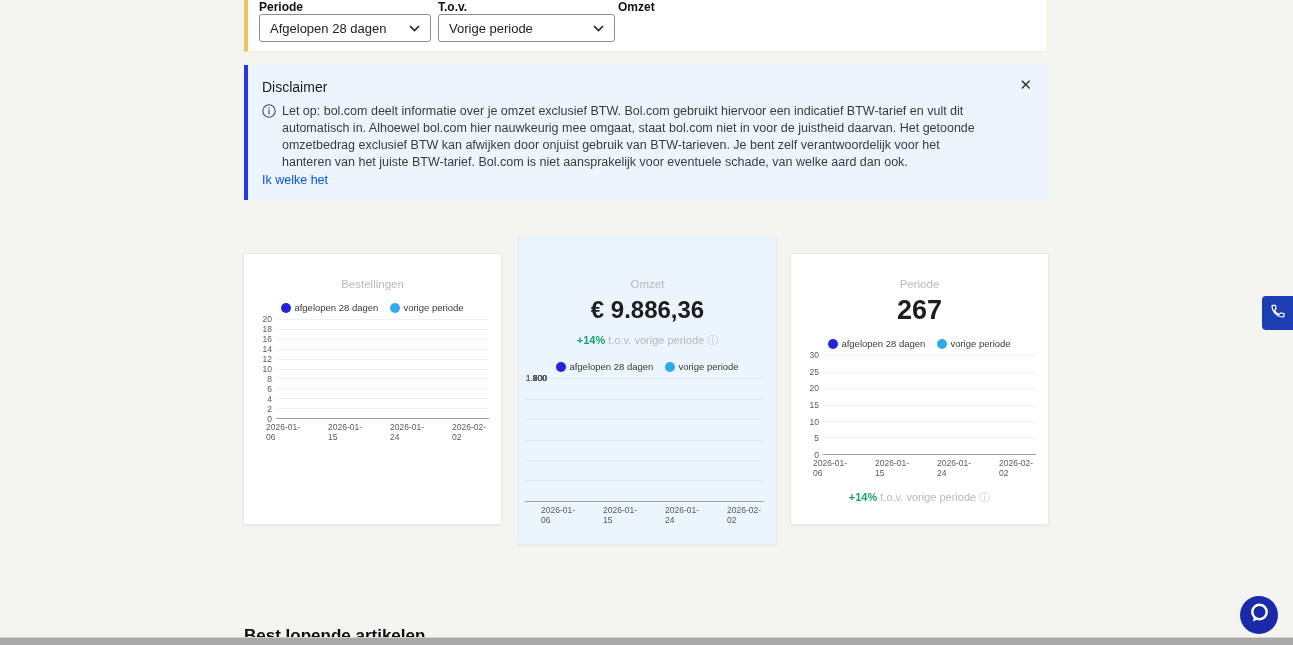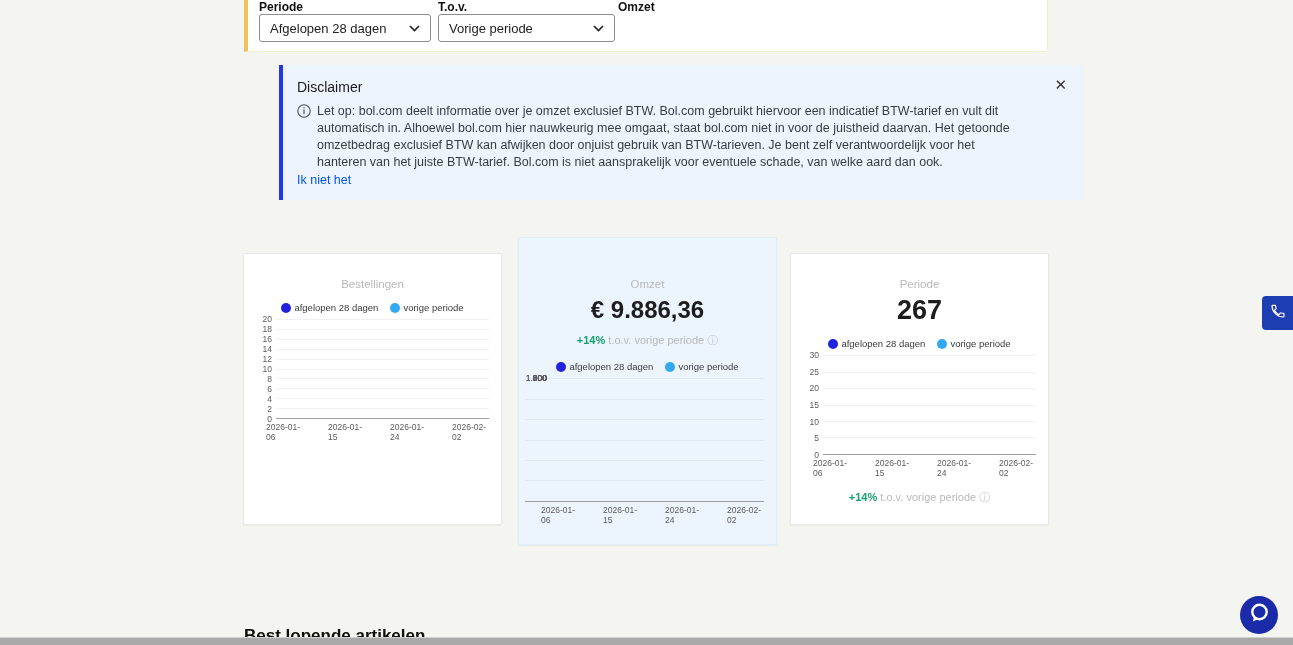--- a/index.html
+++ b/index.html
@@ -11,21 +11,21 @@
   .filter-panel { position:absolute; left:244px; top:-14px; width:804px; height:66px;
     background:#fff; border:1px solid #f6ecd2; border-left:4px solid #efc45e; }
   .f-label { position:absolute; top:13px; font-size:12px; font-weight:bold; color:#111; }
   .f-select { position:absolute; top:27px; height:28px; background:#fff; border:1px solid #8d8d8d;
     border-radius:3px; font-size:13px; color:#222; display:flex; align-items:center;
     justify-content:space-between; padding:0 10px; cursor:pointer; }
   .chev svg { display:block; }
 
   
   .disclaimer { position:absolute; left:244px; top:65px; width:804px; height:135px;
-    background:#edf4fd; border-left:4px solid #2038e8;margin-left:35px; }
+    background:#edf4fd; border-left:4px solid #2038e8; }
   .d-title { position:absolute; left:14px; top:14px; font-size:14px; color:#1a1a1a; }
   .d-close { position:absolute; right:16px; top:12px; font-size:15px; color:#333; cursor:pointer; line-height:1; }
   .d-info { position:absolute; left:14px; top:39px; }
   .d-text { position:absolute; left:34px; top:38px; width:710px; font-size:12.5px; color:#383c42; line-height:17px; }
   .d-link { position:absolute; left:14px; bottom:13px; font-size:12.5px; color:#0056e8; cursor:pointer; }
 
   
   .card { position:absolute; background:#fff; border:1px solid #e8e8e6; border-radius:2px;
     box-shadow:0 1px 2px rgba(0,0,0,.05); text-align:center; cursor:pointer; }
   #card-1 { left:243px; top:253px; width:259px; height:272px; }
@@ -103,21 +103,21 @@
     <div class="d-title">Disclaimer</div>
     <div class="d-close">✕</div>
     <span class="d-info">
       <svg width="14" height="14" viewBox="0 0 14 14">
           <circle cx="7" cy="7" r="6.2" fill="none" stroke="#4a4f55" stroke-width="1.1"></circle>
           <rect x="6.4" y="5.7" width="1.2" height="4.6" fill="#4a4f55"></rect>
           <rect x="6.4" y="3.2" width="1.2" height="1.3" fill="#4a4f55"></rect>
         </svg>
     </span>
     <div class="d-text">Let op: bol.com deelt informatie over je omzet exclusief BTW. Bol.com gebruikt hiervoor een indicatief BTW-tarief en vult dit automatisch in. Alhoewel bol.com hier nauwkeurig mee omgaat, staat bol.com niet in voor de juistheid daarvan. Het getoonde omzetbedrag exclusief BTW kan afwijken door onjuist gebruik van BTW-tarieven. Je bent zelf verantwoordelijk voor het hanteren van het juiste BTW-tarief. Bol.com is niet aansprakelijk voor eventuele schade, van welke aard dan ook.</div>
-    <div class="d-link">Ik niet het</div>
+    <div class="d-link">Ik welke het</div>
   </div>
 
   <div class="card" id="card-1">
     <div class="card-title">Bestellingen</div>
     <div class="legend">
       <span class="legend-item">
         <span class="dot" style="background: rgb(35, 35, 221);"></span>
         <span>afgelopen 28 dagen</span>
       </span>
       <span class="legend-item">

